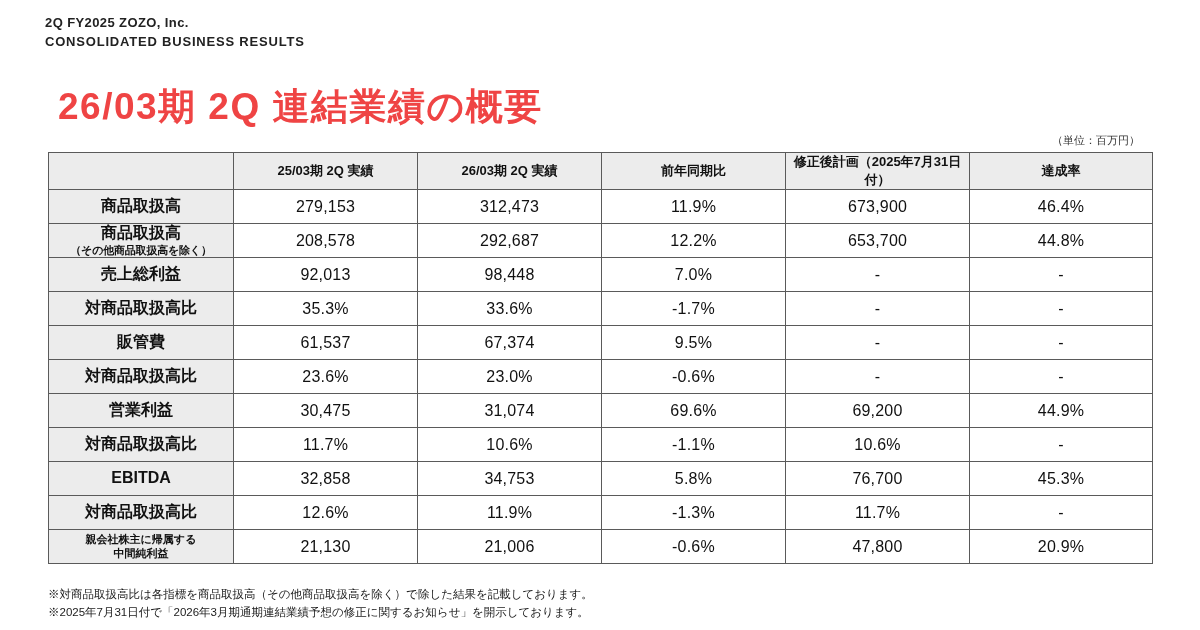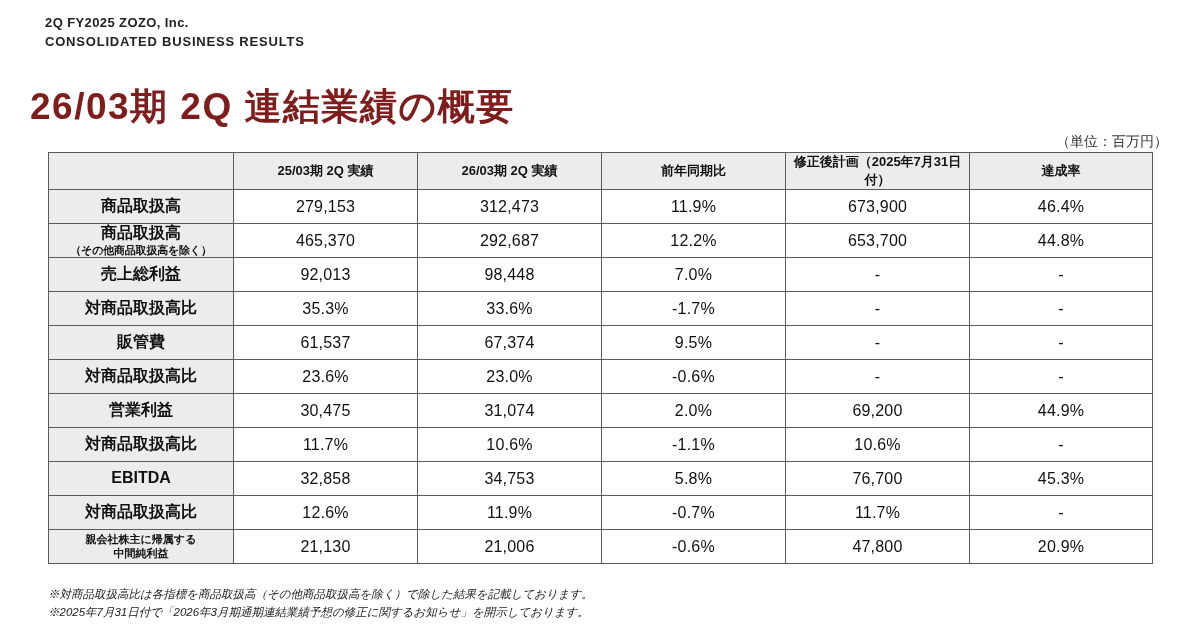--- a/index.html
+++ b/index.html
@@ -41,32 +41,32 @@
     letter-spacing: 0.4px;
   }
   .kicker-line2 {
     font-size: 13px;
     font-weight: bold;
     color: #222;
     letter-spacing: 0.8px;
   }
   .page-title {
     position: absolute;
-    left: 30px;
+    left: 58px;
     top: 82px;
     font-size: 37px;
     font-weight: bold;
     letter-spacing: 1.5px;
-    color: #7f1d1d;
+    color: #ef4444;
   }
   .unit-note {
     position: absolute;
-    right: 32px;
+    right: 60px;
     top: 133px;
-    font-size: 14px;
+    font-size: 11px;
     color: #333;
   }
   table.main {
     position: absolute;
     left: 48px;
     top: 152px;
     width: 1104px;
     border-collapse: collapse;
     table-layout: fixed;
   }
@@ -115,21 +115,21 @@
     border-top: 1px dashed #6a6a6a;
   }
   .footnotes {
     position: absolute;
     left: 48px;
     top: 586px;
     font-size: 11.5px;
     line-height: 1.55;
     color: #1a1a1a;
   }
-  .footnotes div { white-space: nowrap; font-style: italic; }
+  .footnotes div { white-space: nowrap; }
 </style>
 </head>
 <body>
 
 <div class="page">
 
   <div class="header-rule"></div>
 
   <div class="kicker">
     <div class="kicker-line1">2Q FY2025 ZOZO, Inc.</div>
@@ -155,21 +155,21 @@
         <tr>
           <td class="rowlabel"><span>商品取扱高</span></td>
           <td class="num">279,153</td>
           <td class="num">312,473</td>
           <td class="num">11.9%</td>
           <td class="num">673,900</td>
           <td class="num">46.4%</td>
         </tr>
         <tr>
           <td class="rowlabel"><span>商品取扱高</span><span class="sub">（その他商品取扱高を除く）</span></td>
-          <td class="num">465,370</td>
+          <td class="num">208,578</td>
           <td class="num">292,687</td>
           <td class="num">12.2%</td>
           <td class="num">653,700</td>
           <td class="num">44.8%</td>
         </tr>
         <tr>
           <td class="rowlabel"><span>売上総利益</span></td>
           <td class="num">92,013</td>
           <td class="num">98,448</td>
           <td class="num">7.0%</td>
@@ -197,21 +197,21 @@
           <td class="num">23.6%</td>
           <td class="num">23.0%</td>
           <td class="num">-0.6%</td>
           <td class="num">-</td>
           <td class="num">-</td>
         </tr>
         <tr>
           <td class="rowlabel"><span>営業利益</span></td>
           <td class="num">30,475</td>
           <td class="num">31,074</td>
-          <td class="num">2.0%</td>
+          <td class="num">69.6%</td>
           <td class="num">69,200</td>
           <td class="num">44.9%</td>
         </tr>
         <tr class="dashed-top">
           <td class="rowlabel"><span>対商品取扱高比</span></td>
           <td class="num">11.7%</td>
           <td class="num">10.6%</td>
           <td class="num">-1.1%</td>
           <td class="num">10.6%</td>
           <td class="num">-</td>
@@ -221,21 +221,21 @@
           <td class="num">32,858</td>
           <td class="num">34,753</td>
           <td class="num">5.8%</td>
           <td class="num">76,700</td>
           <td class="num">45.3%</td>
         </tr>
         <tr class="dashed-top">
           <td class="rowlabel"><span>対商品取扱高比</span></td>
           <td class="num">12.6%</td>
           <td class="num">11.9%</td>
-          <td class="num">-0.7%</td>
+          <td class="num">-1.3%</td>
           <td class="num">11.7%</td>
           <td class="num">-</td>
         </tr>
         <tr>
           <td class="rowlabel two-line"><span style="white-space: pre-line;">親会社株主に帰属する
 中間純利益</span></td>
           <td class="num">21,130</td>
           <td class="num">21,006</td>
           <td class="num">-0.6%</td>
           <td class="num">47,800</td>

